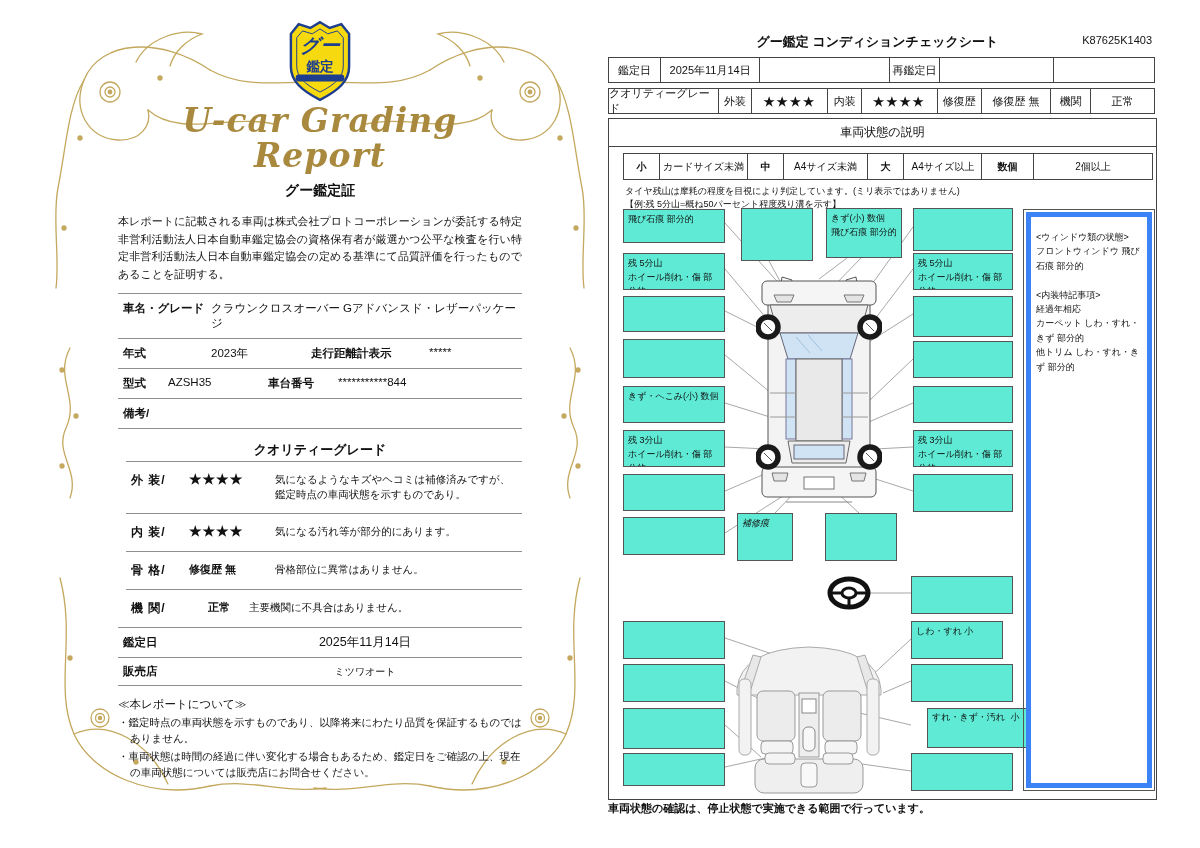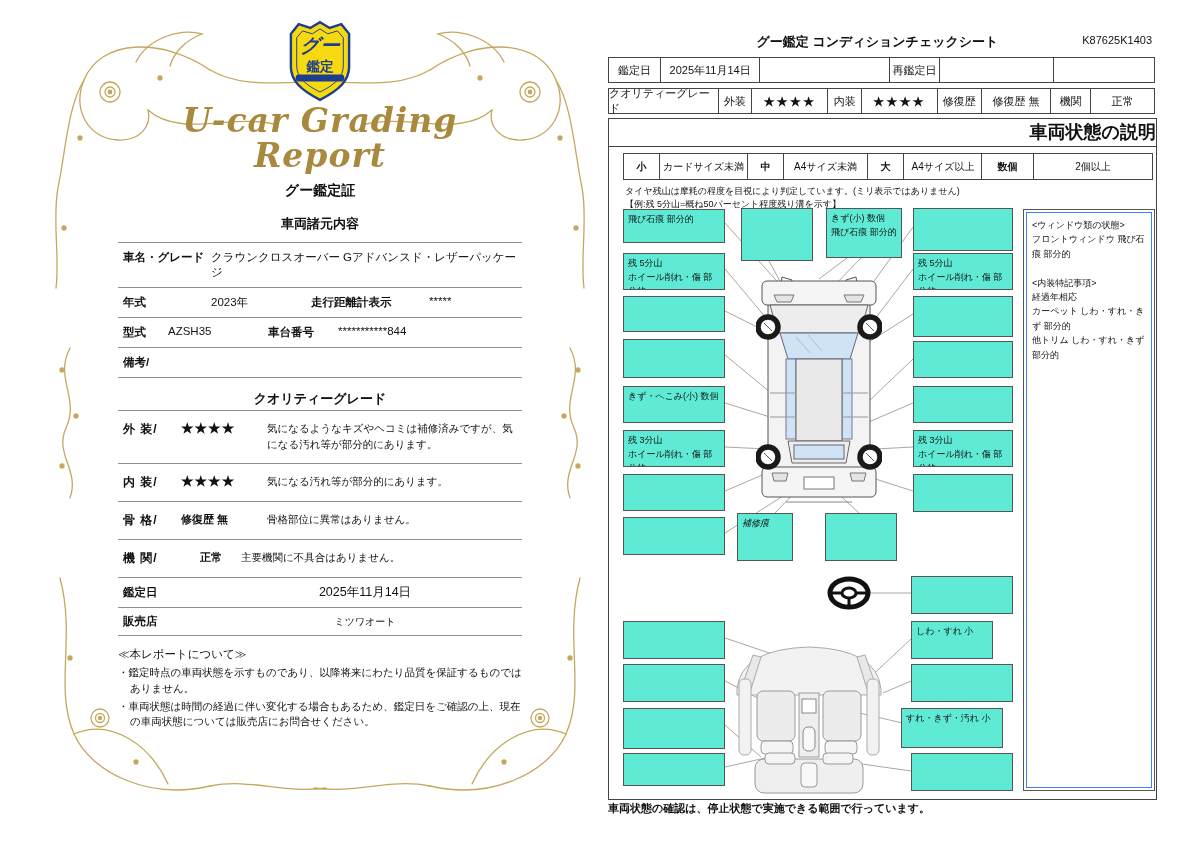--- a/index.html
+++ b/index.html
@@ -16,21 +16,21 @@
   .sec-title{margin-top:15px;text-align:center;font-size:13px;font-weight:bold;}
   .spec{margin-top:9px;}
   .row{display:flex;align-items:flex-start;border-top:1px solid #8f8f8f;padding:7px 5px;font-size:11.5px;}
   .row:last-child{border-bottom:1px solid #8f8f8f;}
   .lab{font-weight:bold;}
   .w88{width:88px;flex:none;}
   .w95{width:100px;flex:none;}
   .w115{width:118px;flex:none;}
   .w45{width:45px;flex:none;}
   .w70{width:70px;flex:none;}
-  .grade-table{margin-top:2px;}
+  .grade-table{margin-top:2px;margin-left:8px;}
   .grow{display:flex;align-items:flex-start;border-top:1px solid #8f8f8f;padding:10px 5px;}
   .grow:last-child{border-bottom:none;}
   .glab{font-weight:bold;font-size:12px;width:58px;flex:none;letter-spacing:1px;}
   .gval{width:86px;flex:none;font-weight:bold;font-size:11px;text-align:left;}
   .gval.stars{font-size:14px;letter-spacing:1px;line-height:1;}
   .gdesc{flex:1;font-size:10.5px;line-height:1.5;}
   .meta{margin-top:0;}
   .mrow{display:flex;align-items:baseline;border-top:1px solid #8f8f8f;padding:6px 5px;}
   .mrow:last-child{border-bottom:1px solid #8f8f8f;}
   .mlab{font-weight:bold;font-size:11.5px;width:90px;flex:none;}
@@ -45,29 +45,29 @@
   
   .page-right{position:absolute;left:600px;top:0;width:560px;height:848px;}
   .rp-header{position:absolute;left:0;top:33px;width:555px;}
   .rp-title{text-align:center;font-size:13px;font-weight:bold;}
   .rp-code{position:absolute;right:3px;top:1px;font-size:11px;}
   .ttable{position:absolute;left:8px;display:flex;border:1px solid #444;background:#fff;box-sizing:border-box;}
   .tcell{display:flex;align-items:center;justify-content:center;border-right:1px solid #444;font-size:11px;box-sizing:border-box;height:100%;}
   .tcell:last-child{border-right:none;}
   .tcell.stars{font-size:12.5px;letter-spacing:2px;font-weight:bold;}
   .cond-box{position:absolute;left:8px;top:118px;width:547px;height:680px;border:1px solid #444;box-sizing:content-box;background:#fff;}
-  .cond-title{height:27px;line-height:27px;text-align:right;font-size:18px;font-weight:bold;border-bottom:1px solid #444;}
+  .cond-title{height:27px;line-height:27px;text-align:center;font-size:12px;font-weight:normal;border-bottom:1px solid #444;}
   .legend{position:absolute;display:flex;border:1px solid #444;height:25px;background:#fff;}
   .lcell{display:flex;align-items:center;justify-content:center;border-right:1px solid #444;font-size:10px;box-sizing:border-box;}
   .lcell:last-child{border-right:none;}
   .lkey{font-weight:bold;}
   .tire-note{position:absolute;left:16px;top:66px;font-size:9px;line-height:1.45;}
   .ann{position:absolute;border:1px solid #555;background:#5eead4;font-size:9px;line-height:1.55;padding:3px 4px;white-space:pre-line;box-sizing:border-box;overflow:hidden;}
   .notes-panel{position:absolute;left:414px;top:90px;width:132px;height:582px;border:1px solid #555;box-sizing:border-box;padding:2px;}
-  .notes-inner{border:1px solid #3b82f6;width:100%;height:100%;box-sizing:border-box;padding:5px 5px;font-size:9px;line-height:1.6;white-space:pre-line;}
+  .notes-inner{border:5px solid #3b82f6;width:100%;height:100%;box-sizing:border-box;padding:13px 5px;font-size:9px;line-height:1.6;white-space:pre-line;}
   .leader{position:absolute;left:0;top:0;width:547px;height:680px;pointer-events:none;}
   .caricon{position:absolute;}
   .rp-footer{position:absolute;left:8px;top:801px;font-size:11px;font-weight:bold;}
 </style>
 </head>
 <body>
 
 <div class="page-left">
 
   <svg class="deco-frame" viewBox="0 0 560 812" stroke="#c3a85e" fill="none" stroke-width="1.3" stroke-linecap="round" xmlns="http://www.w3.org/2000/svg">
@@ -114,22 +114,22 @@
     <svg class="badge" width="66" height="82" viewBox="0 0 68 84" xmlns="http://www.w3.org/2000/svg">
       <path d="M34,2 L44,8 L56,4 L64,14 L64,48 C64,62 54,72 34,82 C14,72 4,62 4,48 L4,14 L12,4 L24,8 Z" fill="#f6d90f" stroke="#1d3d8f" stroke-width="2.5"></path>
       <path d="M34,9 L42,14 L52,11 L58,18 L58,47 C58,58 50,66 34,74 C18,66 10,58 10,47 L10,18 L16,11 L26,14 Z" fill="none" stroke="#1d3d8f" stroke-width="1"></path>
       <text x="34" y="33" text-anchor="middle" font-size="20" font-weight="bold" font-style="italic" fill="#1d3d8f">グー</text>
       <text x="34" y="52" text-anchor="middle" font-size="14" font-weight="bold" fill="#1d3d8f">鑑定</text>
       <rect x="9" y="56" width="50" height="7" rx="3" fill="#1d3d8f"></rect>
     </svg>
 
     <div class="lp-title">U-car Grading Report</div>
     <div class="lp-subtitle">グー鑑定証</div>
-
-    <div class="sec-title">車両諸元内容</div>
+    <div class="lp-intro">本レポートに記載される車両は株式会社プロトコーポレーションが委託する特定非営利活動法人日本自動車鑑定協会の資格保有者が厳選かつ公平な検査を行い特定非営利活動法人日本自動車鑑定協会の定める基準にて品質評価を行ったものであることを証明する。</div>
+
     <div class="spec">
       <div class="row">
         <span class="lab w88">車名・グレード</span>
         <span>クラウンクロスオーバー Gアドバンスド・レザーパッケージ</span>
       </div>
       <div class="row">
         <span class="lab w88">年式</span>
         <span class="w95">2023年</span>
         <span class="lab w115">走行距離計表示</span>
         <span>*****</span>
@@ -143,21 +143,21 @@
       <div class="row">
         <span class="lab">備考/</span>
       </div>
     </div>
 
     <div class="sec-title" style="margin-top:12px;">クオリティーグレード</div>
     <div class="grade-table">
       <div class="grow">
         <span class="glab">外 装/</span>
         <span class="gval stars">★★★★</span>
-        <span class="gdesc">気になるようなキズやヘコミは補修済みですが、気になる汚れ等が部分的にあります。</span>
+        <span class="gdesc">気になるようなキズやヘコミは補修済みですが、鑑定時点の車両状態を示すものであり。</span>
       </div>
       <div class="grow">
         <span class="glab">内 装/</span>
         <span class="gval stars">★★★★</span>
         <span class="gdesc">気になる汚れ等が部分的にあります。</span>
       </div>
       <div class="grow">
         <span class="glab">骨 格/</span>
         <span class="gval">修復歴 無</span>
         <span class="gdesc">骨格部位に異常はありません。</span>
@@ -364,23 +364,23 @@
 
     <div class="ann" style="left:128px;top:394px;width:56px;height:48px;font-style:italic;">補修痕</div>
     <div class="ann" style="left:216px;top:394px;width:72px;height:48px;"></div>
 
     <div class="ann" style="left:14px;top:502px;width:102px;height:38px;"></div>
     <div class="ann" style="left:14px;top:545px;width:102px;height:38px;"></div>
     <div class="ann" style="left:14px;top:589px;width:102px;height:41px;"></div>
     <div class="ann" style="left:14px;top:634px;width:102px;height:33px;"></div>
 
     <div class="ann" style="left:302px;top:457px;width:102px;height:38px;"></div>
-    <div class="ann" style="left:302px;top:502px;width:82px;height:38px;">しわ・すれ 小</div>
+    <div class="ann" style="left:302px;top:502px;width:92px;height:38px;">しわ・すれ 小</div>
     <div class="ann" style="left:302px;top:545px;width:102px;height:38px;"></div>
-    <div class="ann" style="left:292px;top:589px;width:102px;height:40px;">すれ・きず・汚れ 小</div>
+    <div class="ann" style="left:318px;top:589px;width:102px;height:40px;font-family:Liberation Mono, monospace;">すれ・きず・汚れ 小</div>
     <div class="ann" style="left:302px;top:634px;width:102px;height:38px;"></div>
 
     <div class="notes-panel">
       <div class="notes-inner">&lt;ウィンドウ類の状態&gt;
 フロントウィンドウ 飛び石痕 部分的
 
 &lt;内装特記事項&gt;
 経過年相応
 カーペット しわ・すれ・きず 部分的
 他トリム しわ・すれ・きず 部分的</div>

